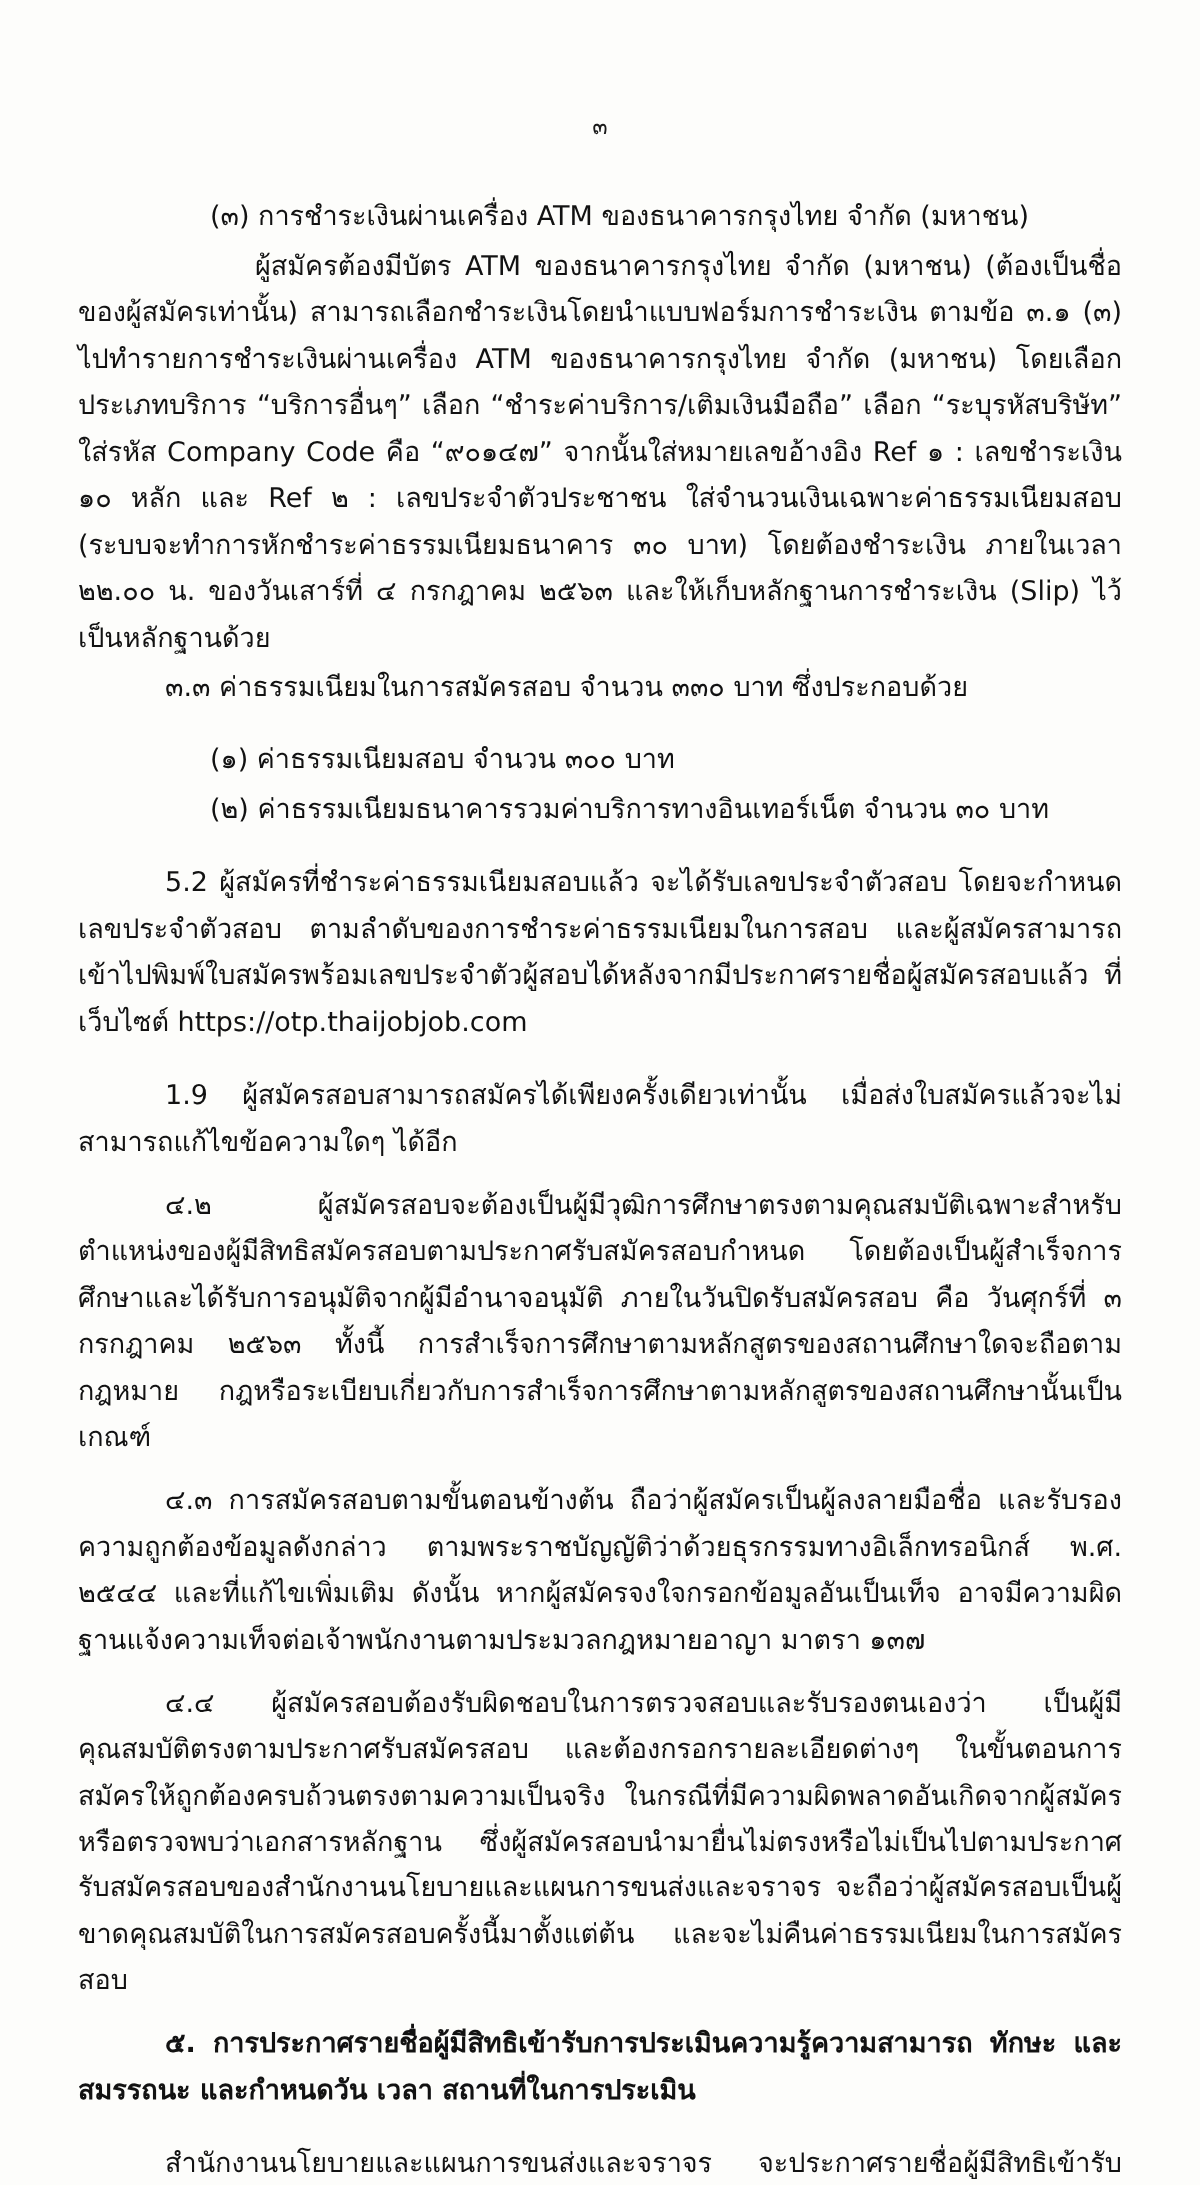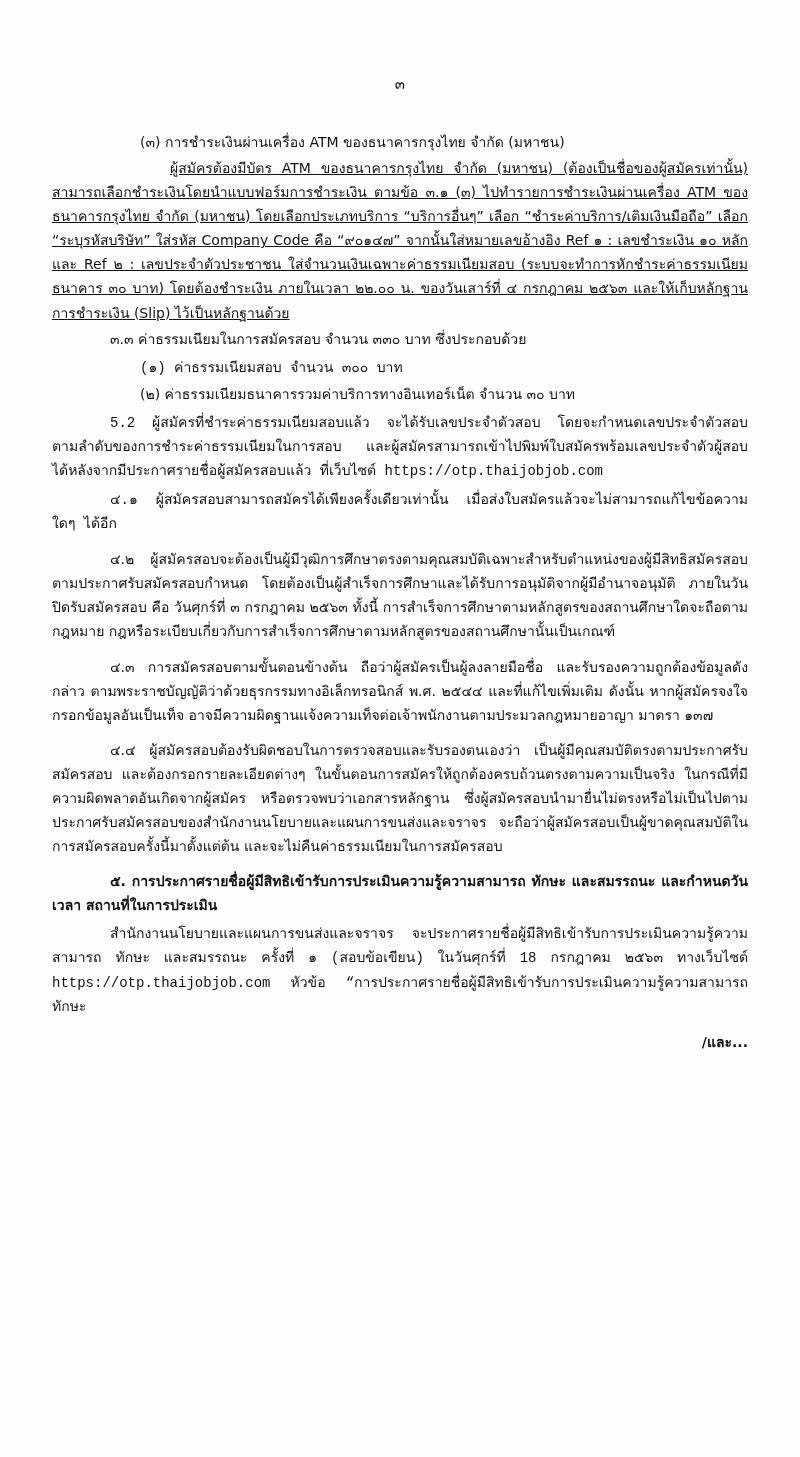--- a/index.html
+++ b/index.html
@@ -25,33 +25,33 @@
     text-align: center;
     font-size: 15px;
     padding-top: 72px;
     color: #1a1a1a;
   }
   .body-area {
     padding: 34px 52px 0 52px;
   }
   p {
     margin: 0 0 2px 0;
-    font-size: 14px;
+    font-size: 18px;
     line-height: 1.72;
     color: #121212;
     text-align: justify;
     text-justify: inter-word;
   }
   .indent-1 { text-indent: 58px; }
   .indent-2 { text-indent: 88px; }
-  .indent-3 { text-indent: 118px; text-decoration: underline; }
+  .indent-3 { text-indent: 118px; }
   .noindent { text-indent: 0; }
   .bold { font-weight: bold; }
   .gap { margin-top: 11px; }
-  .gap-sm { margin-top: 5px; font-family: Liberation Mono, monospace; }
+  .gap-sm { margin-top: 18px; }
   .right { text-align: right; font-weight: bold; }
   .noselect { user-select: none; }
 </style>
 </head>
 <body>
 
 <div class="page">
 
   <div class="page-number noselect">๓</div>
 
@@ -65,21 +65,21 @@
     <p class="indent-1">๓.๓ ค่าธรรมเนียมในการสมัครสอบ จำนวน ๓๓๐ บาท ซึ่งประกอบด้วย</p>
 
     <p class="indent-2 gap-sm">(๑) ค่าธรรมเนียมสอบ จำนวน ๓๐๐ บาท</p>
 
     <p class="indent-2">(๒) ค่าธรรมเนียมธนาคารรวมค่าบริการทางอินเทอร์เน็ต จำนวน ๓๐ บาท</p>
 
 
     <p class="indent-1 gap-sm">5.2 ผู้สมัครที่ชำระค่าธรรมเนียมสอบแล้ว จะได้รับเลขประจำตัวสอบ โดยจะกำหนดเลขประจำตัวสอบ ตามลำดับของการชำระค่าธรรมเนียมในการสอบ และผู้สมัครสามารถเข้าไปพิมพ์ใบสมัครพร้อมเลขประจำตัวผู้สอบได้หลังจากมีประกาศรายชื่อผู้สมัครสอบแล้ว ที่เว็บไซต์ https://otp.thaijobjob.com</p>
 
 
-    <p class="indent-1 gap-sm">๔.๑ ผู้สมัครสอบสามารถสมัครได้เพียงครั้งเดียวเท่านั้น เมื่อส่งใบสมัครแล้วจะไม่สามารถแก้ไขข้อความใดๆ ได้อีก</p>
+    <p class="indent-1 gap-sm">1.9 ผู้สมัครสอบสามารถสมัครได้เพียงครั้งเดียวเท่านั้น เมื่อส่งใบสมัครแล้วจะไม่สามารถแก้ไขข้อความใดๆ ได้อีก</p>
 
     <p class="indent-1 gap">๔.๒ ผู้สมัครสอบจะต้องเป็นผู้มีวุฒิการศึกษาตรงตามคุณสมบัติเฉพาะสำหรับตำแหน่งของผู้มีสิทธิสมัครสอบตามประกาศรับสมัครสอบกำหนด โดยต้องเป็นผู้สำเร็จการศึกษาและได้รับการอนุมัติจากผู้มีอำนาจอนุมัติ ภายในวันปิดรับสมัครสอบ คือ วันศุกร์ที่ ๓ กรกฎาคม ๒๕๖๓ ทั้งนี้ การสำเร็จการศึกษาตามหลักสูตรของสถานศึกษาใดจะถือตามกฎหมาย กฎหรือระเบียบเกี่ยวกับการสำเร็จการศึกษาตามหลักสูตรของสถานศึกษานั้นเป็นเกณฑ์</p>
 
     <p class="indent-1 gap">๔.๓ การสมัครสอบตามขั้นตอนข้างต้น ถือว่าผู้สมัครเป็นผู้ลงลายมือชื่อ และรับรองความถูกต้องข้อมูลดังกล่าว ตามพระราชบัญญัติว่าด้วยธุรกรรมทางอิเล็กทรอนิกส์ พ.ศ. ๒๕๔๔ และที่แก้ไขเพิ่มเติม ดังนั้น หากผู้สมัครจงใจกรอกข้อมูลอันเป็นเท็จ อาจมีความผิดฐานแจ้งความเท็จต่อเจ้าพนักงานตามประมวลกฎหมายอาญา มาตรา ๑๓๗</p>
 
     <p class="indent-1 gap">๔.๔ ผู้สมัครสอบต้องรับผิดชอบในการตรวจสอบและรับรองตนเองว่า เป็นผู้มีคุณสมบัติตรงตามประกาศรับสมัครสอบ และต้องกรอกรายละเอียดต่างๆ ในขั้นตอนการสมัครให้ถูกต้องครบถ้วนตรงตามความเป็นจริง ในกรณีที่มีความผิดพลาดอันเกิดจากผู้สมัคร หรือตรวจพบว่าเอกสารหลักฐาน ซึ่งผู้สมัครสอบนำมายื่นไม่ตรงหรือไม่เป็นไปตามประกาศรับสมัครสอบของสำนักงานนโยบายและแผนการขนส่งและจราจร จะถือว่าผู้สมัครสอบเป็นผู้ขาดคุณสมบัติในการสมัครสอบครั้งนี้มาตั้งแต่ต้น และจะไม่คืนค่าธรรมเนียมในการสมัครสอบ</p>
 
     <p class="indent-1 bold gap">๕. การประกาศรายชื่อผู้มีสิทธิเข้ารับการประเมินความรู้ความสามารถ ทักษะ และสมรรถนะ และกำหนดวัน เวลา สถานที่ในการประเมิน</p>
 
     <p class="indent-1 gap-sm">สำนักงานนโยบายและแผนการขนส่งและจราจร จะประกาศรายชื่อผู้มีสิทธิเข้ารับการประเมินความรู้ความสามารถ ทักษะ และสมรรถนะ ครั้งที่ ๑ (สอบข้อเขียน) ในวันศุกร์ที่ 18 กรกฎาคม ๒๕๖๓ ทางเว็บไซต์ https://otp.thaijobjob.com หัวข้อ “การประกาศรายชื่อผู้มีสิทธิเข้ารับการประเมินความรู้ความสามารถ ทักษะ</p>

